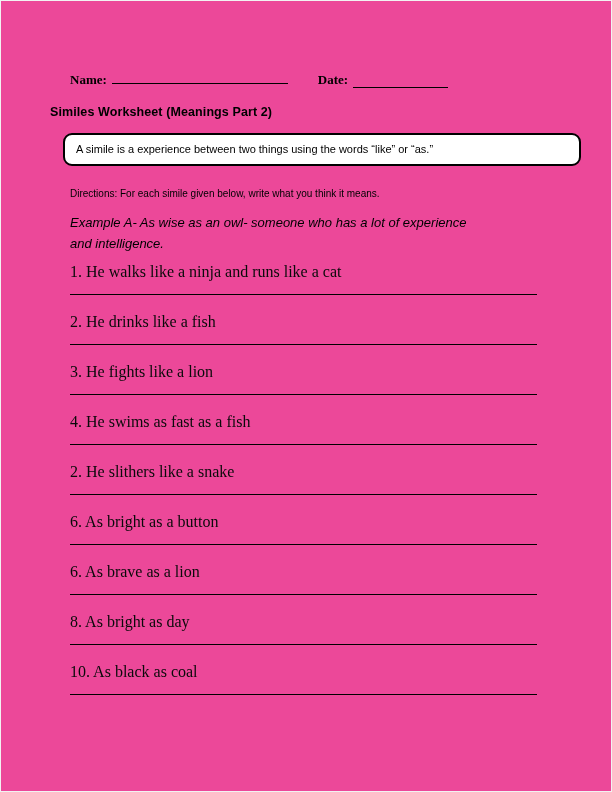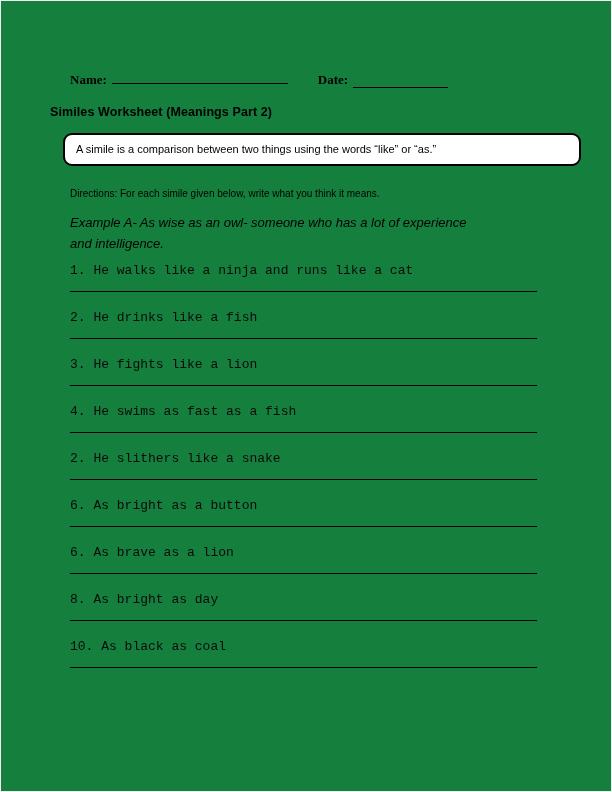--- a/index.html
+++ b/index.html
@@ -3,21 +3,21 @@
 <meta charset="utf-8">
 <style>
   * { margin: 0; padding: 0; box-sizing: border-box; }
   html, body {
     width: 612px; height: 792px;
     background: #ffffff;
   }
   .page {
     position: relative;
     width: 612px; height: 792px;
-    background: #15803d;
+    background: #ec4899;
     padding: 70px 31px 30px 70px;
     font-family: "Liberation Sans", sans-serif;
     color: #000;
     box-shadow: inset 0 0 0 1px #f2f2f2;
   }
   
   .header-row { display: flex; align-items: flex-end; }
   .hdr-label {
     font-family: "Liberation Serif", serif;
     font-weight: bold;
@@ -68,22 +68,22 @@
     font-size: 13px;
     font-style: italic;
     max-width: 418px;
     line-height: 21px;
   }
 
   
   .items { margin-top: 9px; }
   .item { margin-bottom: 18px; }
   .item-text {
-    font-family: Liberation Mono, monospace;
-    font-size: 13px;
+    font-family: Liberation Serif, serif;
+    font-size: 16px;
     color: #0a0a0a;
   }
   .answer-line {
     width: 467px;
     height: 0;
     border-bottom: 1px solid #000;
     margin-top: 13px;
   }
 </style>
 </head>
@@ -97,21 +97,21 @@
     </div>
     <div class="date-field">
       <span class="hdr-label">Date:</span>
         <span class="blank date-blank"></span>
     </div>
   </div>
 
   <div class="title">Similes Worksheet (Meanings Part 2)</div>
 
   <div class="definition-box">
-    <span>A simile is a comparison between two things using the words “like” or “as.”</span>
+    <span>A simile is a experience between two things using the words “like” or “as.”</span>
   </div>
 
   <div class="directions">Directions: For each simile given below, write what you think it means.</div>
 
   <div class="example">Example A- As wise as an owl- someone who has a lot of experience and intelligence.</div>
 
   <div class="items">
       <div class="item">
         <div class="item-text">1. He walks like a ninja and runs like a cat</div>
         <div class="answer-line"></div>

